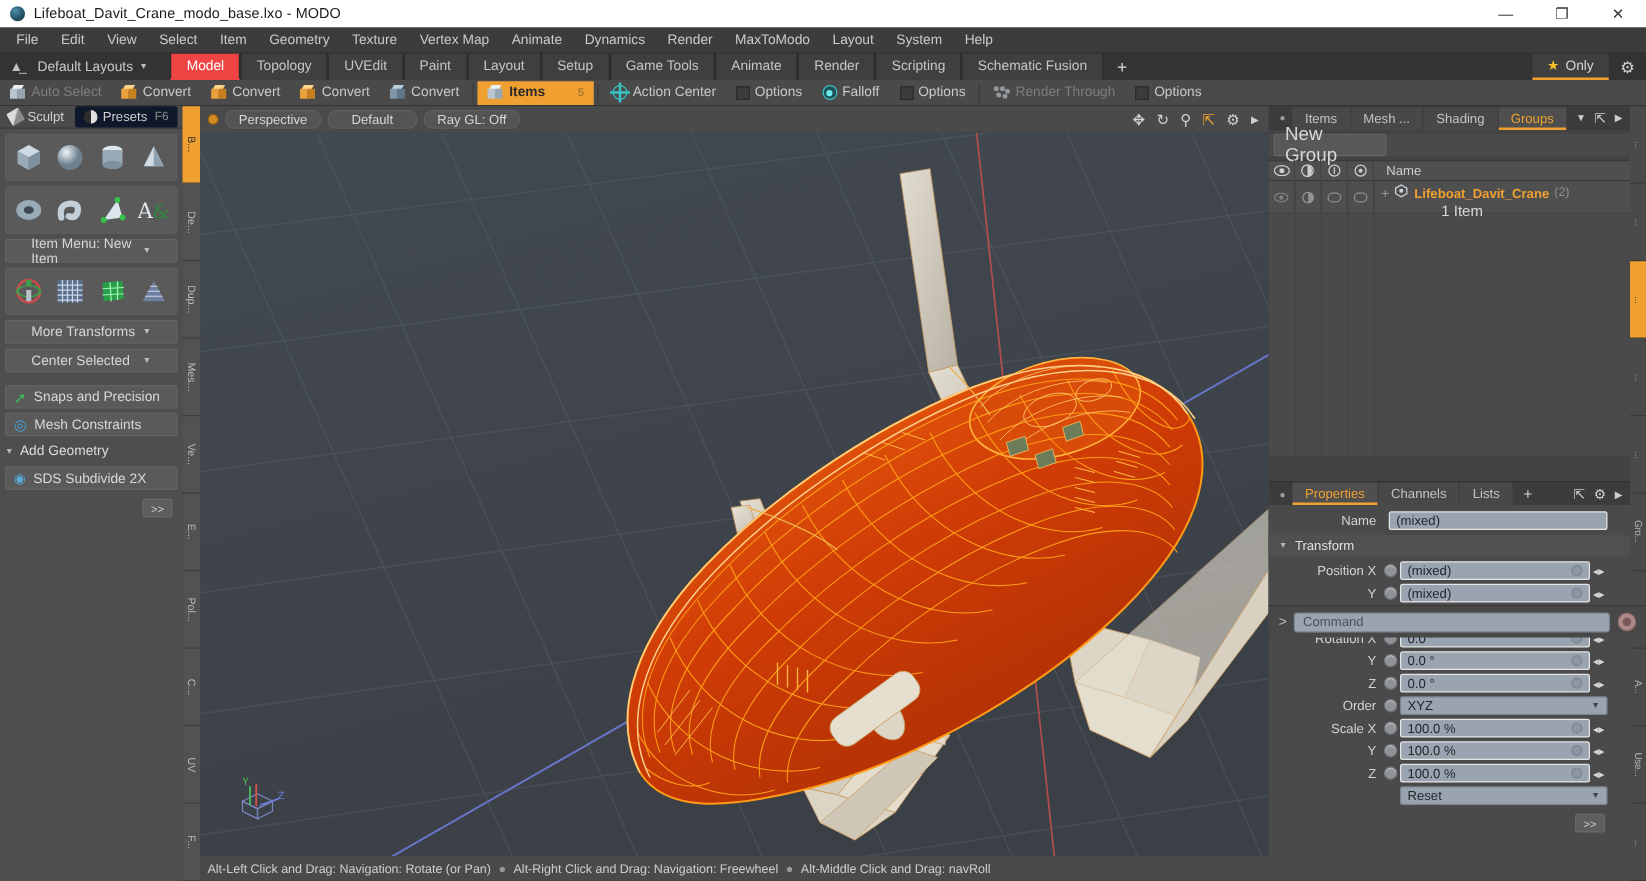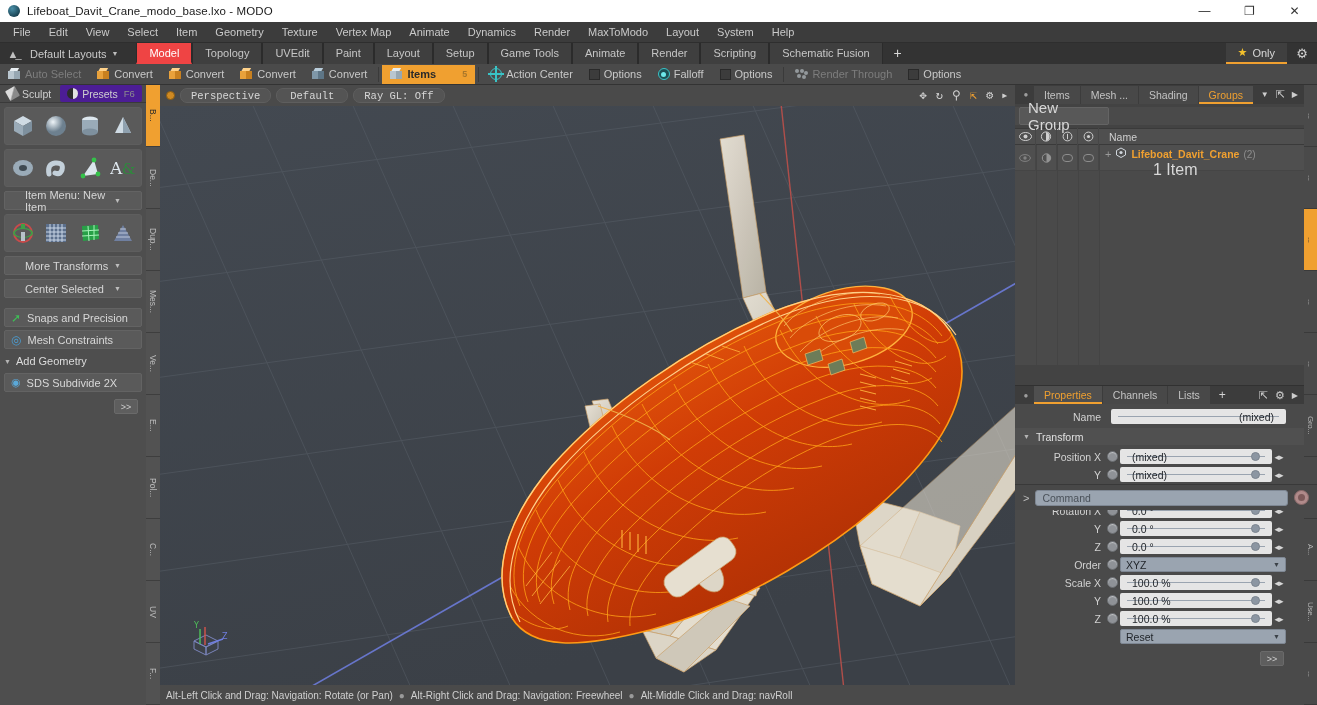--- a/index.html
+++ b/index.html
@@ -67,21 +67,21 @@
     display:flex;align-items:center;justify-content:center;}
   .falloff-ico:after{content:"";width:5px;height:5px;border-radius:50%;background:#6ee7ea;}
   .selthru-ico{width:13px;height:11px;position:relative;opacity:.55;}
   .selthru-ico span{position:absolute;width:4px;height:4px;border-radius:50%;background:#cfd8de;}
   .mb-sep { width:1px; height:15px; background:#3a3a3a; margin:0 3px;}
 
   
   .leftpanel { position:absolute; left:0; top:85px; width:146px; height:620px; background:#4e4e4e; }
   .lp-top { height:18px; background:#4a4a4a; display:flex; align-items:center; gap:2px; border-bottom:1px solid #3a3a3a;}
   .lp-tab { display:flex;align-items:center;gap:4px; padding:0 7px; height:17px; font-size:10.5px; color:#cfcfcf;}
-  .lp-tab.pres { background:#4c1d95; border-radius:2px; }
+  .lp-tab.pres { background:#0f172a; border-radius:2px; }
   .lp-f6 { color:#8d8d8d; font-size:9.5px; margin-left:2px;}
   .lp-body { padding:4px; }
   .prim-grid { display:grid; grid-template-columns:repeat(4,1fr); gap:1px; background:#5a5a5a;
     border:1px solid #5e5e5e; border-radius:3px; padding:2px; margin-bottom:4px; }
   .prim { height:32px; background:#5a5a5a; display:flex; align-items:center; justify-content:center; position:relative;}
   .lp-drop { height:19px; background:#5a5a5a; border:1px solid #636363; border-radius:2px;
     display:flex; align-items:center; padding:0 20px; font-size:11px; color:#d6d6d6; margin-bottom:4px;}
   .lp-drop .caret { margin-left:auto; }
   .lp-row { height:19px; background:#5a5a5a; border:1px solid #636363; border-radius:2px;
     display:flex; align-items:center; gap:6px; padding:0 6px; font-size:11px; color:#d8d8d8; margin-bottom:3px;}
@@ -94,21 +94,21 @@
   .vstrip-l { position:absolute; left:146px; top:85px; width:14px; height:620px; background:#4a4a4a;
     display:flex; flex-direction:column; }
   .vtab { width:14px; writing-mode:vertical-rl; text-orientation:mixed; font-size:8.5px;
     color:#bdbdbd; background:#525252; border-bottom:1px solid #3e3e3e; padding:4px 0;
     display:flex; align-items:center; justify-content:center; overflow:hidden; }
   .vtab.active { background:#f0a030; color:#2a2a2a; }
 
   
   .viewport { position:absolute; left:160px; top:85px; width:855px; height:620px; background:#3f444b;}
   .vp-head { position:absolute; left:0; top:0; width:855px; height:21px; background:#4a4a4a;
-    display:flex; align-items:center; gap:5px; padding-left:6px;font-family:Liberation Mono, monospace; }
+    display:flex; align-items:center; gap:5px; padding-left:6px; }
   .vp-dot { width:9px;height:9px;border-radius:50%;background:#d08a22;border:1px solid #8a5c13;}
   .vp-pill { height:15px; padding:0 10px; min-width:72px; text-align:center; line-height:15px;
     background:#545454; border:1px solid #5e5e5e; border-radius:7px; font-size:10.5px; color:#d6d6d6;}
   .vp-icons { margin-left:auto; display:flex; align-items:center; gap:9px; padding-right:8px; color:#cfcfcf; font-size:12px;}
   .vp-canvas { position:absolute; left:0; top:21px; width:855px; height:579px; overflow:hidden;
     background:#3f444b; }
   .vp-foot { position:absolute; left:0; bottom:0; width:855px; height:20px; background:#4a4a4a;
     display:flex; align-items:center; padding-left:6px; font-size:10px; color:#cfcfcf; }
   .vp-foot .dotsep { margin:0 6px; color:#9a9a9a; }
   .vp-stats { position:absolute; right:10px; bottom:28px; text-align:right; font-size:10.5px;
@@ -130,34 +130,34 @@
     border-top:1px solid #3a3a3a; border-bottom:1px solid #3a3a3a; font-size:10.5px; color:#cfcfcf;}
   .th-ico { width:21px; display:flex; align-items:center; justify-content:center; border-right:1px solid #464646; height:17px;}
   .th-name { padding-left:10px; color:#cfcfcf;}
   .tree-body { height:220px; background:#4a4a4a; position:relative; }
   .tree-row { height:26px; display:flex; align-items:flex-start; background:#4f4f4f; border-bottom:1px solid #454545;}
   .tr-cell { width:21px; height:26px; display:flex; align-items:center; justify-content:center; border-right:1px solid #464646;}
   .tr-main { flex:1; padding-left:6px; padding-top:2px; }
   .grp-line { display:flex; align-items:center; gap:4px; }
   .grp-name { color:#f0a030; font-size:10.5px; font-weight:bold;}
   .grp-count { color:#8e8e8e; font-size:10px;}
-  .grp-sub { font-size:16px; color:#d8d8d8; padding-left:48px; }
+  .grp-sub { font-size:12px; color:#d8d8d8; padding-left:48px; }
   .tree-cols { position:absolute; top:0; bottom:0; left:0; right:0; pointer-events:none;}
   .tree-cols i { position:absolute; top:0; bottom:0; width:1px; background:#444;}
 
   
   .prop-tabbar { height:19px; background:#3c3c3c; display:flex; align-items:center; gap:1px; padding-left:4px;
      border-top:1px solid #313131;}
   .prop-body { background:#4a4a4a; height:calc(100% - 19px); position:relative; }
   .prow { display:flex; align-items:center; height:17px; margin-bottom:1px; padding-right:18px;}
   .plabel { width:92px; text-align:right; padding-right:6px; font-size:10.5px; color:#d2d2d2;}
   .pradio { width:11px;height:11px;border-radius:50%;background:#8f9297;border:1px solid #6c6f73; margin-right:2px;
     box-shadow:inset 0 1px 1px rgba(255,255,255,.45);}
-  .pfield { flex:1; height:15px; background:#9aa4b0; border:7px solid #e5e5e5; border-radius:2px;
-    display:flex; align-items:center; padding:0 5px; font-size:10.5px; color:#22262b; position:relative;justify-content:flex-end;}
+  .pfield { flex:1; height:15px; background:#9aa4b0; border:1px solid #e5e5e5; border-radius:2px;
+    display:flex; align-items:center; padding:0 5px; font-size:10.5px; color:#22262b; position:relative;}
   .pfield .knob { margin-left:auto; width:9px;height:9px;border-radius:50%;background:#8c96a2;border:1px solid #7b848f;}
   .parrows { width:14px; text-align:center; font-size:9px; color:#d7d7d7; }
   .psection { height:17px; display:flex; align-items:center; gap:6px; background:#505050;
     padding-left:8px; font-size:10.5px; color:#e0e0e0; margin:3px 0;}
   .pdrop { flex:1; height:15px; background:#9aa4b0; border:1px solid #7e8793; border-radius:2px;
     display:flex; align-items:center; padding:0 5px; font-size:10.5px; color:#22262b;}
   .pdrop .caret { margin-left:auto; color:#3b4148;}
   .pp-more { display:flex; justify-content:flex-end; padding:5px 20px 0 0;}
 
   .vstrip-r { position:absolute; right:0; top:0; width:13px; height:620px; background:#3c3c3c;

